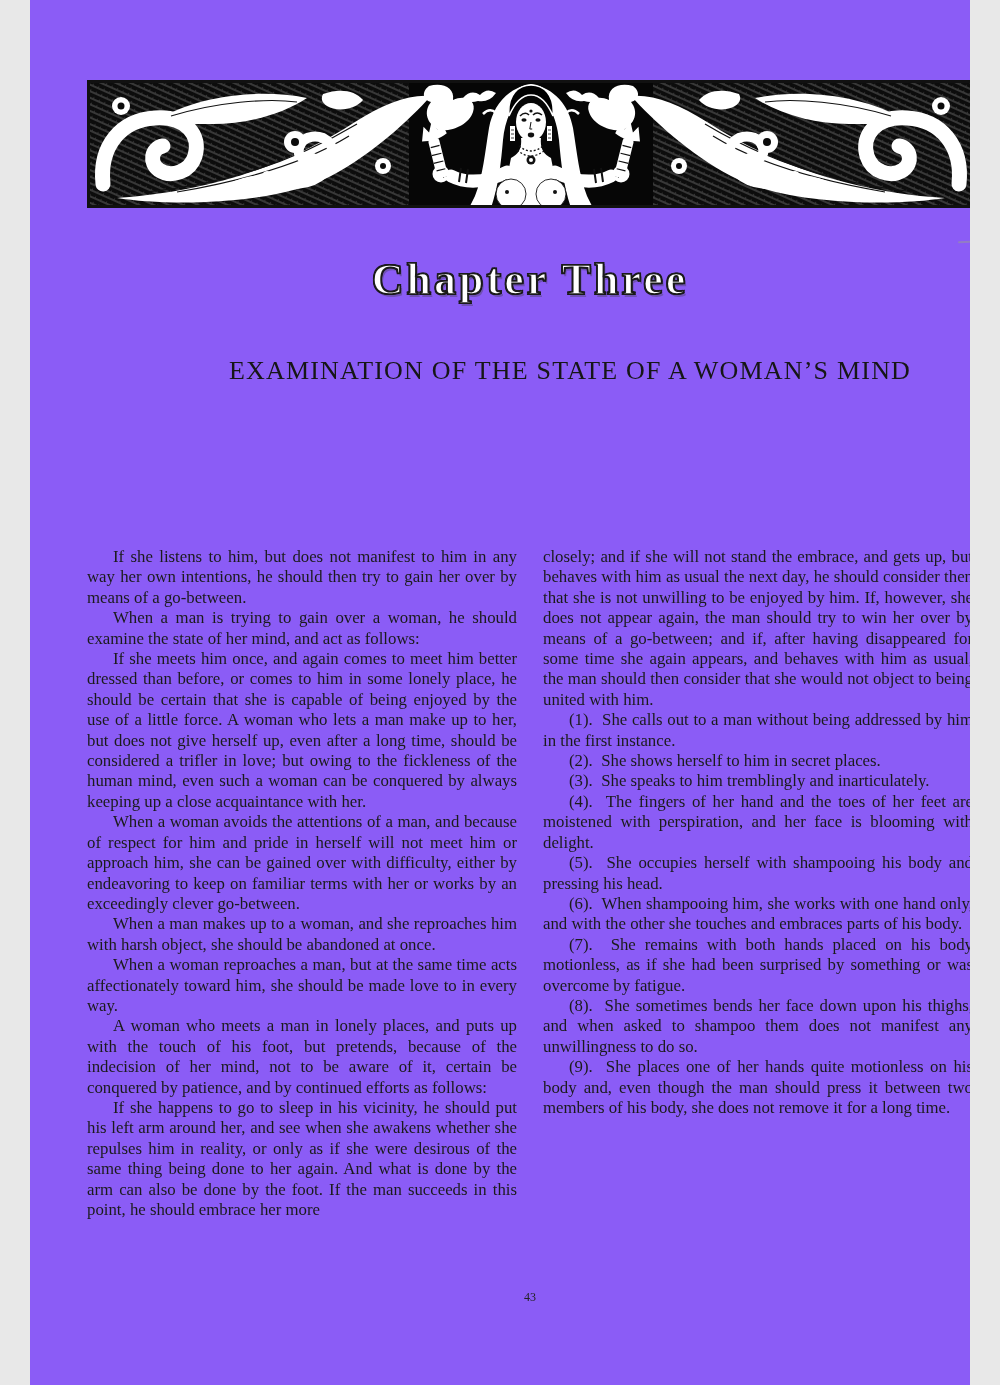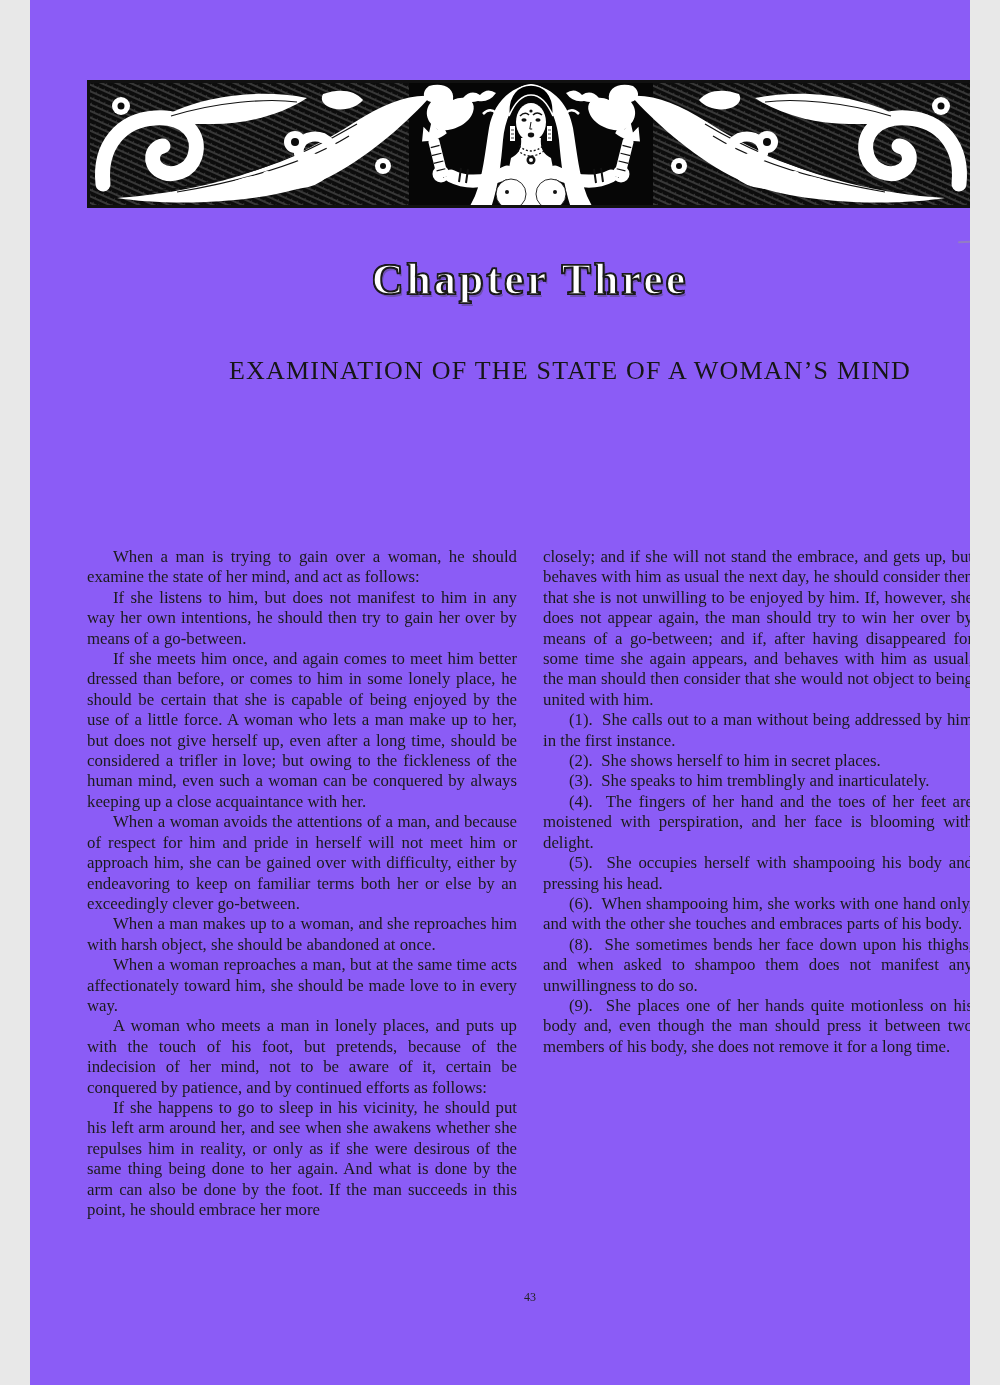--- a/index.html
+++ b/index.html
@@ -138,37 +138,38 @@
       <rect x="1.5" y="1.5" width="885" height="125" fill="none" stroke="#111" stroke-width="3"></rect>
     </svg>
   </div>
 
   <div class="chapter-title">Chapter Three</div>
 
   <div class="section-heading">EXAMINATION OF THE STATE OF A WOMAN’S MIND</div>
 
   <div class="columns">
     <div class="col col-left">
+        <p>If she listens to him, but does not manifest to him in any way her own intentions, he should then try to gain her over by means of a go-between.</p>
         <p>When a man is trying to gain over a woman, he should examine the state of her mind, and act as follows:</p>
-        <p>If she listens to him, but does not manifest to him in any way her own intentions, he should then try to gain her over by means of a go-between.</p>
         <p>If she meets him once, and again comes to meet him better dressed than before, or comes to him in some lonely place, he should be certain that she is capable of being enjoyed by the use of a little force. A woman who lets a man make up to her, but does not give herself up, even after a long time, should be considered a trifler in love; but owing to the fickleness of the human mind, even such a woman can be conquered by always keeping up a close acquaintance with her.</p>
-        <p>When a woman avoids the attentions of a man, and because of respect for him and pride in herself will not meet him or approach him, she can be gained over with difficulty, either by endeavoring to keep on familiar terms both her or else by an exceedingly clever go-between.</p>
+        <p>When a woman avoids the attentions of a man, and because of respect for him and pride in herself will not meet him or approach him, she can be gained over with difficulty, either by endeavoring to keep on familiar terms with her or works by an exceedingly clever go-between.</p>
         <p>When a man makes up to a woman, and she reproaches him with harsh object, she should be abandoned at once.</p>
         <p>When a woman reproaches a man, but at the same time acts affectionately toward him, she should be made love to in every way.</p>
         <p>A woman who meets a man in lonely places, and puts up with the touch of his foot, but pretends, because of the indecision of her mind, not to be aware of it, certain be conquered by patience, and by continued efforts as follows:</p>
         <p>If she happens to go to sleep in his vicinity, he should put his left arm around her, and see when she awakens whether she repulses him in reality, or only as if she were desirous of the same thing being done to her again. And what is done by the arm can also be done by the foot. If the man succeeds in this point, he should embrace her more</p>
       </div>
     <div class="col col-right">
         <p>closely; and if she will not stand the embrace, and gets up, but behaves with him as usual the next day, he should consider then that she is not unwilling to be enjoyed by him. If, however, she does not appear again, the man should try to win her over by means of a go-between; and if, after having disappeared for some time she again appears, and behaves with him as usual, the man should then consider that she would not object to being united with him.</p>
         <p>(1).&nbsp; She calls out to a man without being addressed by him in the first instance.</p>
         <p>(2).&nbsp; She shows herself to him in secret places.</p>
         <p>(3).&nbsp; She speaks to him tremblingly and inarticulately.</p>
         <p>(4).&nbsp; The fingers of her hand and the toes of her feet are moistened with perspiration, and her face is blooming with delight.</p>
         <p>(5).&nbsp; She occupies herself with shampooing his body and pressing his head.</p>
         <p>(6).&nbsp; When shampooing him, she works with one hand only, and with the other she touches and embraces parts of his body.</p>
+        <p>(7).&nbsp; She remains with both hands placed on his body motionless, as if she had been surprised by something or was overcome by fatigue.</p>
         <p>(8).&nbsp; She sometimes bends her face down upon his thighs, and when asked to shampoo them does not manifest any unwillingness to do so.</p>
         <p>(9).&nbsp; She places one of her hands quite motionless on his body and, even though the man should press it between two members of his body, she does not remove it for a long time.</p>
       </div>
   </div>
 
   <div class="page-number">43</div>
 
   <div class="scan-artifact"></div>
 
 </div>

